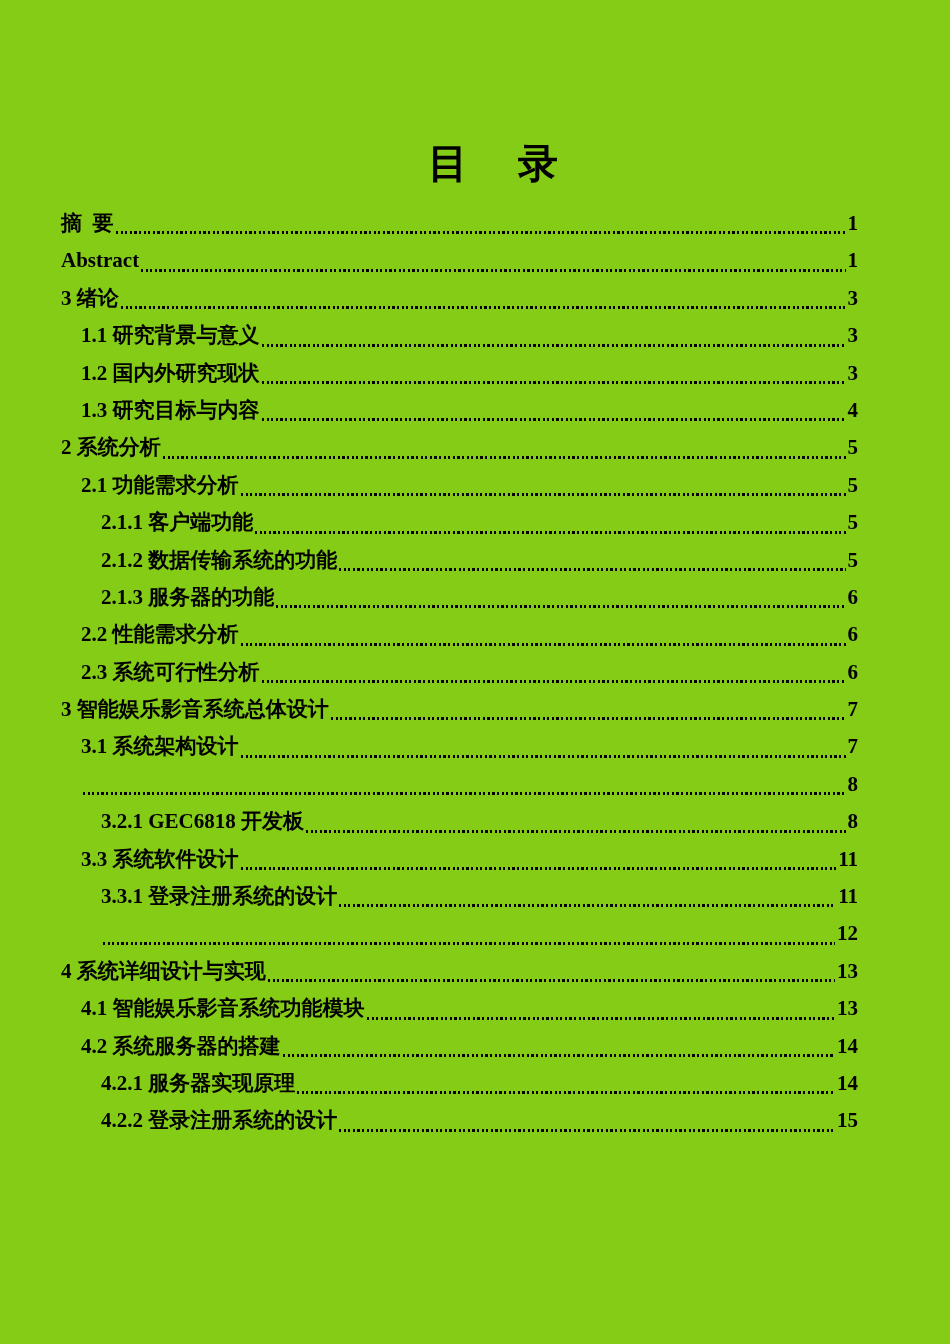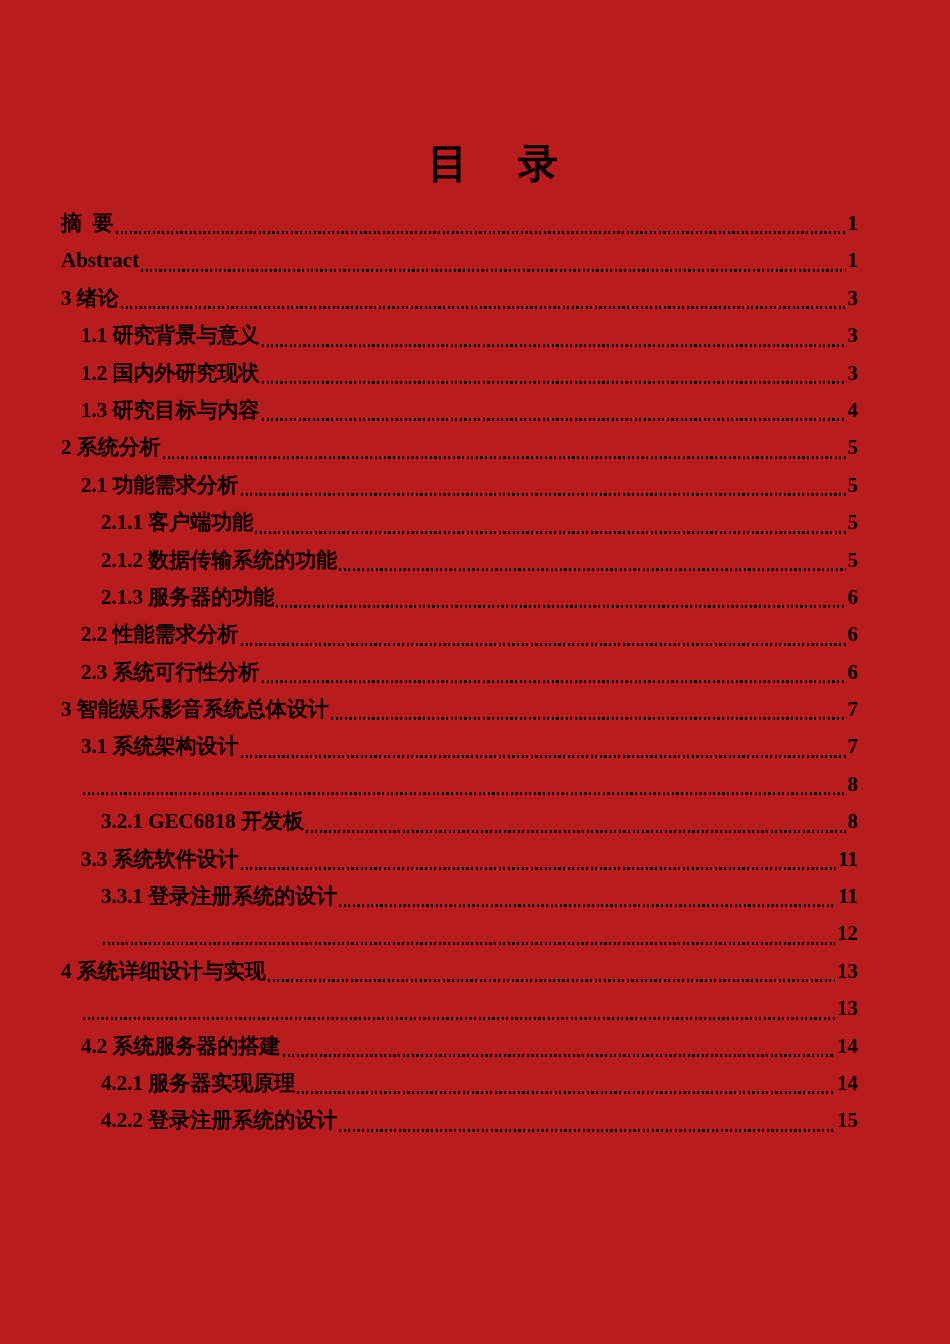--- a/index.html
+++ b/index.html
@@ -1,20 +1,20 @@
 <!DOCTYPE html>
 <html><head>
 <meta charset="utf-8">
 <style>
   html, body { margin: 0; padding: 0; background: #ffffff; }
   .page {
     position: relative;
     width: 950px;
     height: 1344px;
-    background: #b91c1c;
+    background: #84cc16;
     overflow: hidden;
     font-family: "Liberation Serif", "DejaVu Serif", serif;
     color: #000000;
   }
   .doc-title {
     margin: 140px 92px 0 133px;
     text-align: center;
     font-size: 40px;
     line-height: 48px;
     font-weight: bold;
@@ -157,20 +157,21 @@
       <div class="toc-row level-2">
     <span class="dot-leader"></span>
     <span class="toc-pagenum">12</span>
   </div>
       <div class="toc-row level-0">
     <span class="toc-label">4 系统详细设计与实现</span>
     <span class="dot-leader"></span>
     <span class="toc-pagenum">13</span>
   </div>
       <div class="toc-row level-1">
+    <span class="toc-label">4.1 智能娱乐影音系统功能模块</span>
     <span class="dot-leader"></span>
     <span class="toc-pagenum">13</span>
   </div>
       <div class="toc-row level-1">
     <span class="toc-label">4.2 系统服务器的搭建</span>
     <span class="dot-leader"></span>
     <span class="toc-pagenum">14</span>
   </div>
       <div class="toc-row level-2">
     <span class="toc-label">4.2.1 服务器实现原理</span>

